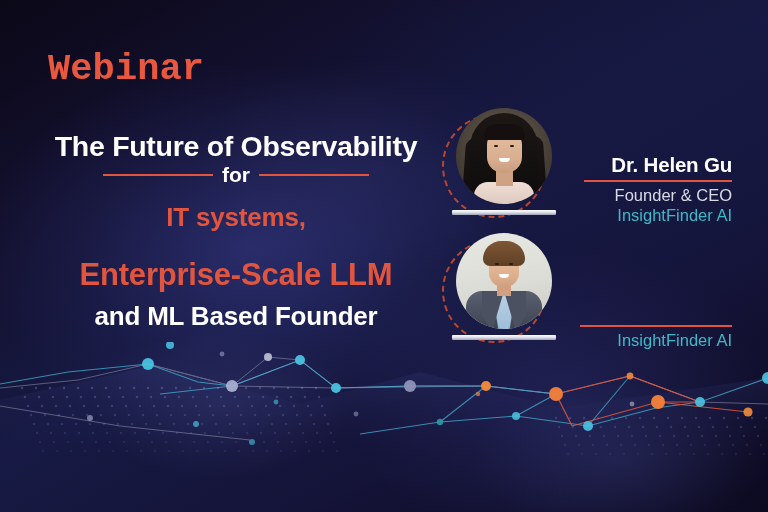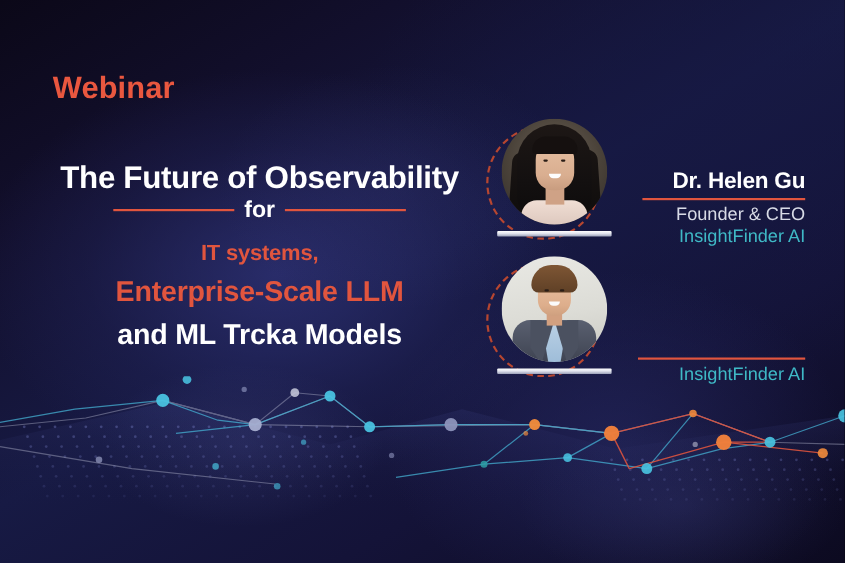--- a/index.html
+++ b/index.html
@@ -12,42 +12,43 @@
       radial-gradient(ellipse 300px 220px at 560px 400px, rgba(40,44,104,.55) 0%, rgba(0,0,0,0) 70%),
       radial-gradient(ellipse 420px 300px at 640px 120px, rgba(22,24,66,.70) 0%, rgba(0,0,0,0) 75%),
       linear-gradient(150deg,#0b0818 0%,#120f2c 22%,#171a44 48%,#141338 72%,#0c0a20 100%);
   }
 
   
   .haze{position:absolute;border-radius:50%;pointer-events:none;}
 
   
   #kicker{
-    position:absolute;left:48px;top:64px;
-    font-size:28px;font-weight:bold;letter-spacing:.1px;
+    position:absolute;left:48px;top:48px;
+    font-size:37px;font-weight:bold;letter-spacing:.1px;
     color:#e9573f;
+    font-family:Liberation Mono, monospace;
   }
 
   
   #title-block{
-    position:absolute;left:30px;top:148px;width:412px;
+    position:absolute;left:30px;top:132px;width:412px;
     text-align:center;
   }
   .t-line{font-weight:bold;line-height:1.04;}
   #t1{font-size:28.5px;color:#ffffff;letter-spacing:-.3px;white-space:nowrap;}
   #for-row{
     display:flex;align-items:center;justify-content:center;gap:9px;
     margin-top:1px;margin-bottom:17px;
   }
   .rule{height:2px;background:#e1553e;flex:0 0 auto;}
   #rule-l{width:110px;}
   #rule-r{width:110px;}
   #t-for{font-size:21px;font-weight:bold;color:#ffffff;}
-  #t2{font-size:20px;color:#e1553e;margin-top:3px;letter-spacing:-.2px;}
-  #t3{font-size:26px;color:#e1553e;margin-top:12px;letter-spacing:-.2px;}
+  #t2{font-size:26px;color:#e1553e;margin-top:3px;letter-spacing:-.2px;}
+  #t3{font-size:31px;color:#e1553e;margin-top:28px;letter-spacing:-.2px;}
   #t4{font-size:26px;color:#ffffff;margin-top:12px;letter-spacing:-.2px;}
 
   
   .speaker{position:absolute;display:flex;align-items:flex-end;}
   #speaker-0{left:442px;top:108px;}
   #speaker-1{left:442px;top:233px;}
 
   .photo-wrap{position:relative;width:112px;height:118px;flex:0 0 auto;}
   .ring{
     position:absolute;left:0px;top:6px;width:100px;height:100px;border-radius:50%;
@@ -126,21 +127,21 @@
     <div id="t1" class="t-line">The Future of Observability</div>
 
     <div id="for-row">
       <div id="rule-l" class="rule"></div>
       <div id="t-for">for</div>
       <div id="rule-r" class="rule"></div>
     </div>
 
     <div id="t2" class="t-line">IT systems,</div>
     <div id="t3" class="t-line">Enterprise-Scale LLM</div>
-    <div id="t4" class="t-line">and ML Trcka Models</div>
+    <div id="t4" class="t-line">and ML Based Founder</div>
   </div>
 
   <div class="speaker" id="speaker-0">
     <div class="photo-wrap">
       <div class="ring"></div>
       <div class="photo">
         <div class="pf p0-bg"></div>
         <div class="pf hair0b"></div>
         <div class="pf hair0c"></div>
         <div class="pf hair0"></div>

